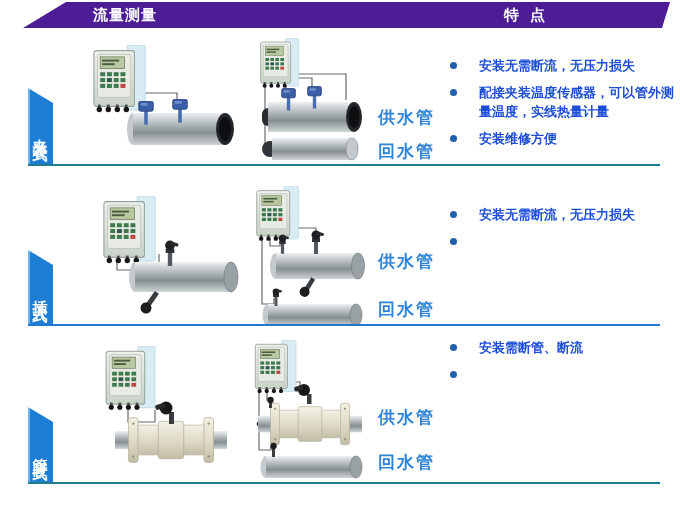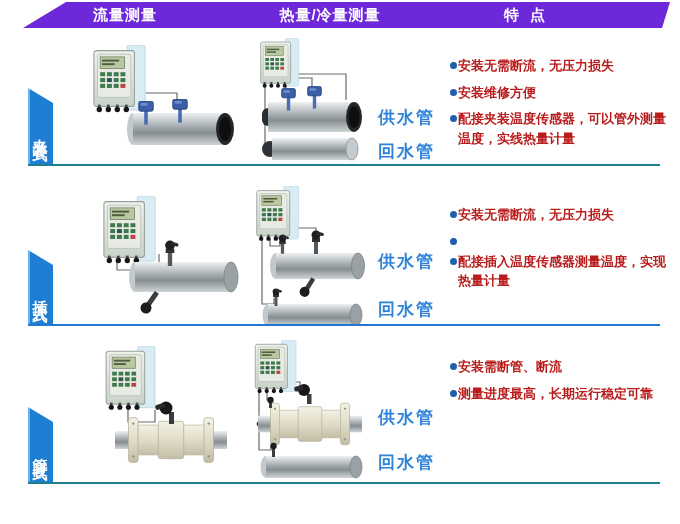--- a/index.html
+++ b/index.html
@@ -4,21 +4,21 @@
 <style>
   html,body{margin:0;padding:0;}
   body{
     width:680px;height:524px;position:relative;overflow:hidden;
     background:#ffffff;
     font-family:"Liberation Sans","DejaVu Sans",sans-serif;
   }
   
   .header{
     position:absolute;left:10px;top:2px;width:660px;height:26px;
-    background:#6d28d9;
+    background:#4c1d95;
     clip-path:polygon(56px 0, 100% 0, calc(100% - 8px) 100%, 13px 100%);
   }
   .hcol{
     position:absolute;top:50%;transform:translate(-50%,-50%);
     color:#fff;font-weight:bold;font-size:15px;letter-spacing:1px;white-space:nowrap;
   }
   .hcol.c1{left:115px;}
   .hcol.c2{left:320px;}
   .hcol.c3{left:515px;font-family:Liberation Mono, monospace;}
   
@@ -42,27 +42,27 @@
   .d2{top:324px;background:#2278d0;}
   .d3{top:482px;background:#1f7d8e;}
   
   .pipe-label{
     position:absolute;color:#2e83d8;font-size:17px;font-weight:bold;
     letter-spacing:2px;white-space:nowrap;
   }
   
   .features{position:absolute;left:450px;width:224px;list-style:none;margin:0;padding:0;}
   .features li{
-    display:flex;gap:1px;margin-bottom:7px;
-    font-size:13px;font-weight:bold;color:#b91c1c;line-height:1.5;
+    display:flex;gap:22px;margin-bottom:7px;
+    font-size:13px;font-weight:bold;color:#1d4ed8;line-height:1.5;
   }
   .features .dot{flex:0 0 auto;width:7px;height:7px;border-radius:50%;background:#1f5fae;margin-top:6px;}
   .f1{top:56px;}
   .f2{top:205px;}
-  .f3{top:357px;}
+  .f3{top:338px;}
   
   .il{position:absolute;}
   .defs-holder{position:absolute;width:0;height:0;overflow:hidden;}
 </style>
 </head>
 <body>
 
 <svg class="defs-holder" aria-hidden="true">
   <defs>
     <linearGradient id="pipeG" x1="0" y1="0" x2="0" y2="1">
@@ -129,21 +129,20 @@
       <circle cx="24.5" cy="10" r="1.6" fill="#97927c"></circle>
         <circle cx="24.5" cy="54" r="1.6" fill="#97927c"></circle>
       <circle cx="125.5" cy="10" r="1.6" fill="#97927c"></circle>
         <circle cx="125.5" cy="54" r="1.6" fill="#97927c"></circle>
     </symbol>
   </defs>
 </svg>
 
 <div class="header">
   <span class="hcol c1">流量测量</span>
-  <span class="hcol c2">热量/冷量测量</span>
   <span class="hcol c3">特 点</span>
 </div>
 
 <div class="tab tab1">
   <span>夹装式</span>
 </div>
 
 <svg class="il" style="left:85px;top:45px;" width="160" height="118" viewBox="0 0 160 118">
   <path d="M23,64 V53 H58 V57" stroke="#6a6a6a" stroke-width="1.2" fill="none"></path>
   <path d="M41,64 V48 H92 V55" stroke="#6a6a6a" stroke-width="1.2" fill="none"></path>
@@ -182,25 +181,25 @@
 <div class="pipe-label" style="left:378px;top:106px;">供水管</div>
 <div class="pipe-label" style="left:378px;top:140px;">回水管</div>
 
 <ul class="features f1">
   <li>
       <span class="dot"></span>
       <span>安装无需断流，无压力损失</span>
     </li>
   <li>
       <span class="dot"></span>
+      <span>配接夹装温度传感器，可以管外测量温度，实线热量计量</span>
+    </li>
+  <li>
+      <span class="dot"></span>
       <span>安装维修方便</span>
-    </li>
-  <li>
-      <span class="dot"></span>
-      <span>配接夹装温度传感器，可以管外测量温度，实线热量计量</span>
     </li>
 </ul>
 
 <div class="divider d1"></div>
 
 <div class="tab tab2">
   <span>插入式</span>
 </div>
 
 <svg class="il" style="left:85px;top:196px;" width="160" height="126" viewBox="0 0 160 126">
@@ -245,24 +244,20 @@
 <div class="pipe-label" style="left:378px;top:250px;">供水管</div>
 <div class="pipe-label" style="left:378px;top:298px;">回水管</div>
 
 <ul class="features f2">
   <li>
       <span class="dot"></span>
       <span>安装无需断流，无压力损失</span>
     </li>
   <li>
       <span class="dot"></span>
-    </li>
-  <li>
-      <span class="dot"></span>
-      <span>配接插入温度传感器测量温度，实现热量计量</span>
     </li>
 </ul>
 
 <div class="divider d2"></div>
 
 <div class="tab tab3">
   <span>管段式</span>
 </div>
 
 <svg class="il" style="left:85px;top:346px;" width="160" height="132" viewBox="0 0 160 132">
@@ -306,17 +301,16 @@
 <div class="pipe-label" style="left:378px;top:406px;">供水管</div>
 <div class="pipe-label" style="left:378px;top:451px;">回水管</div>
 
 <ul class="features f3">
   <li>
       <span class="dot"></span>
       <span>安装需断管、断流</span>
     </li>
   <li>
       <span class="dot"></span>
-      <span>测量进度最高，长期运行稳定可靠</span>
     </li>
 </ul>
 
 <div class="divider d3"></div>
 
 </body></html>

